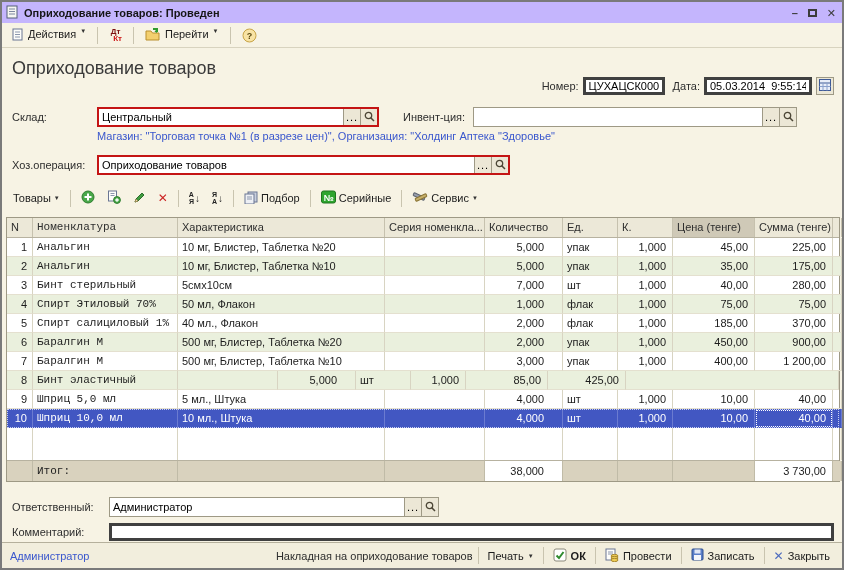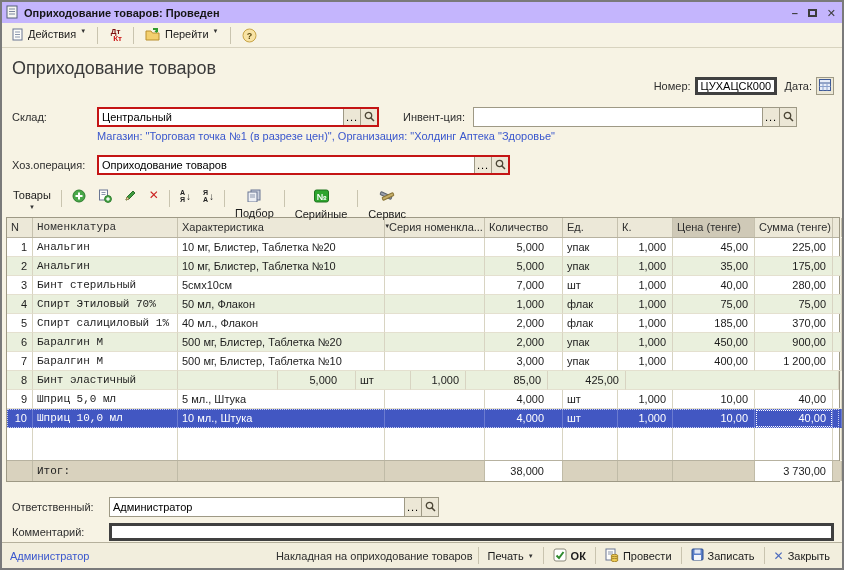--- a/index.html
+++ b/index.html
@@ -39,21 +39,21 @@
   .combo.red { border:2px solid #c41414; }
   .combo .cin { border:none; outline:none; background:#fff; font:inherit; padding:0 3px; height:100%; }
   .combo .cbtn { border:none; border-left:1px solid #9e9985; background:#ece7d6; width:17px; display:flex; align-items:center; justify-content:center; padding:0; font:inherit; letter-spacing:1px; cursor:default; }
   .w-lbl { width:85px; }
   .hoz-lbl { width:85px; }
   .resp-lbl { width:97px; }
   .hint-row { padding-left:95px; margin-top:3px; color:#3a57cd; }
 
   
   .ttoolbar { display:flex; align-items:center; gap:2px; padding-left:6px; margin-top:11px; height:24px; }
-  .ibtn { display:flex; align-items:center; justify-content:space-between; gap:3px; background:transparent; border:1px solid transparent; font:inherit; height:22px; padding:1px 4px; cursor:default; color:#1c1c1c;flex-direction:column; }
+  .ibtn { display:flex; align-items:center; justify-content:center; gap:3px; background:transparent; border:1px solid transparent; font:inherit; height:22px; padding:1px 4px; cursor:default; color:#1c1c1c; }
   .del-x { color:#cc2222; font-weight:bold; font-size:12px; line-height:12px; }
   .sortic { display:flex; align-items:center; }
   .sortic .letters { display:flex; flex-direction:column; font-size:7px; line-height:7px; font-weight:bold; color:#222; }
   .sortic .darr { font-size:10px; margin-left:1px; color:#222; }
 
   
   .grid { margin:7px 6px 0 4px; width:834px; border:1px solid #9e9985; background:#fff; }
   .tr { display:flex; height:19px; line-height:18px; }
   .thead { display:flex; height:20px; line-height:19px; background:#ece8d8; border-bottom:1px solid #b7b2a0; }
   .th { border-right:1px solid #c6c1ae; padding:0 4px; white-space:nowrap; overflow:hidden; color:#2e2e2e; }
@@ -153,20 +153,21 @@
   </div>
 
   <div class="form">
 
     <div class="doc-head">
       <div class="doc-title">Оприходование товаров</div>
       <div class="head-fields">
         <span class="lbl">Номер:</span>
         <input class="box num-in" value="ЦУХАЦСК0001" style="">
         <span class="lbl" style="margin-left:4px">Дата:</span>
+        <input class="box date-in" value="05.03.2014  9:55:14" style="">
         <button class="sqbtn">
           <span><svg width="12" height="12" viewBox="0 0 12 12">
                 <rect x="0.5" y="0.5" width="11" height="11" fill="#e8edf8" stroke="#3f5a96"></rect>
                 <line x1="0.5" y1="4" x2="11.5" y2="4" stroke="#3f5a96"></line>
                 <line x1="4" y1="4" x2="4" y2="11.5" stroke="#8aa0cc"></line>
                 <line x1="8" y1="4" x2="8" y2="11.5" stroke="#8aa0cc"></line>
                 <line x1="0.5" y1="7.5" x2="11.5" y2="7.5" stroke="#8aa0cc"></line>
               </svg></span>
         </button>
       </div>

